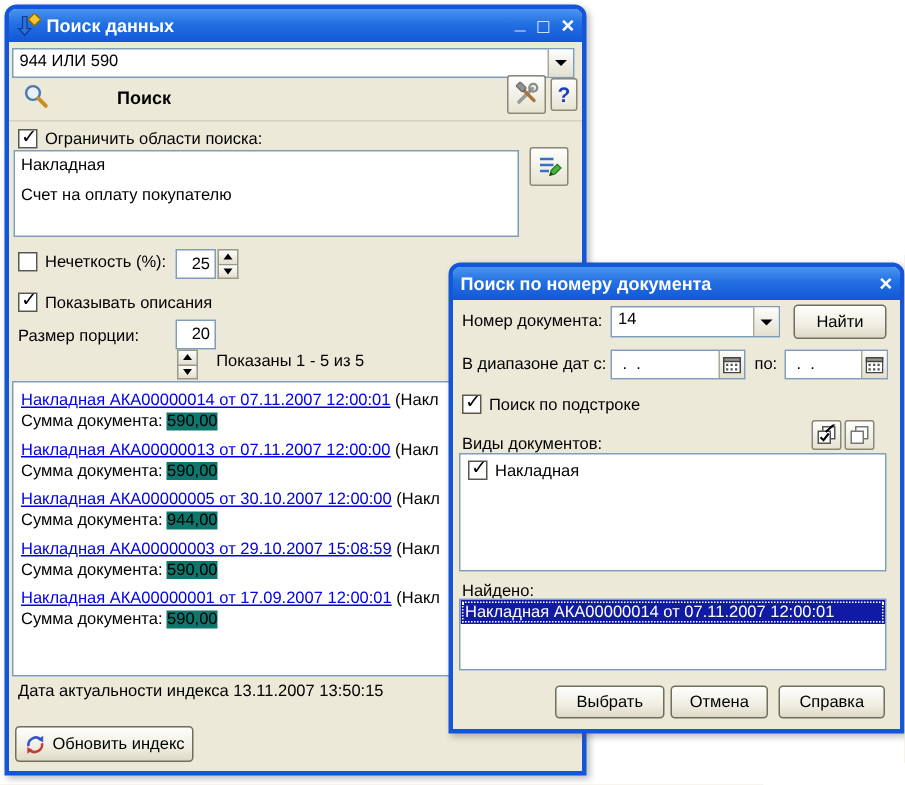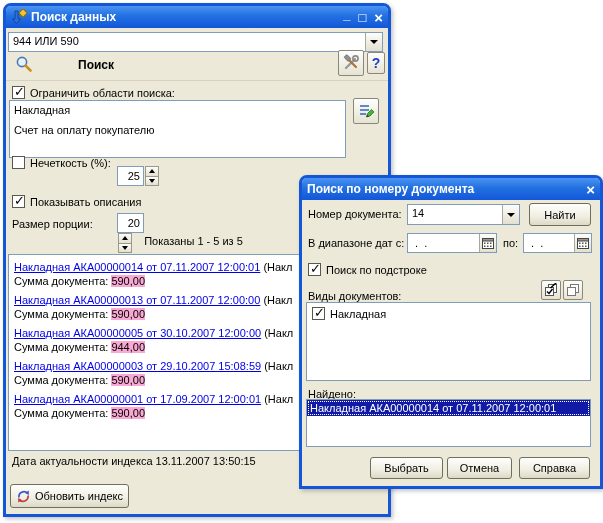--- a/index.html
+++ b/index.html
@@ -89,21 +89,21 @@
   .listbox { position:absolute; background:#fff; border:1px solid #7F9DB9; overflow:hidden; }
   .listbox .li { padding:1px 4px; white-space:nowrap; }
 
   .lbl-static { position:absolute; white-space:nowrap; }
 
   
   .res-item { margin-bottom:7px; white-space:nowrap; }
   .res-link { color:#0000E8; text-decoration:underline; cursor:pointer; }
   .res-tail { color:#000; }
   .res-desc { margin-top:2px; }
-  .hl { background:#f9a8d4; }
+  .hl { background:#0f766e; }
 
   .sel-row {
     background:#101AA5; color:#fff;
     outline:1px dotted #fff; outline-offset:-2px;
     padding:2px 3px; white-space:nowrap;
   }
 
   .date-field { display:flex; align-items:center; }
   .date-field .dval { flex:1; padding:2px 4px; color:#000; white-space:pre; }
   .cal-btn {
@@ -179,21 +179,21 @@
         <svg width="18" height="18" viewBox="0 0 18 18">
           <line x1="3" y1="4" x2="12" y2="4" stroke="#3B6FC4" stroke-width="1.6"></line>
           <line x1="3" y1="8" x2="12" y2="8" stroke="#3B6FC4" stroke-width="1.6"></line>
           <line x1="3" y1="12" x2="9" y2="12" stroke="#3B6FC4" stroke-width="1.6"></line>
           <polygon points="9.5,15 10.5,11.5 14.5,7.5 17,10 13,14" fill="#4CB13C" stroke="#1F7A14" stroke-width="0.8"></polygon>
           <polygon points="9.5,15 12,14.4 10.2,12.7" fill="#333"></polygon>
         </svg>
       </span>
     </div>
 
-    <div class="cb" style="left:6px; top:128px;">
+    <div class="cb" style="left:6px; top:140px;">
       <span class="box"></span>
       <span class="lbl">Нечеткость (%):</span>
     </div>
     <div class="spin" style="left:111px; top:138px;">
       <span class="sval">25</span>
       <span class="arrows">
         <div>
             <span class="tri-up-s"></span>
           </div>
         <div>

